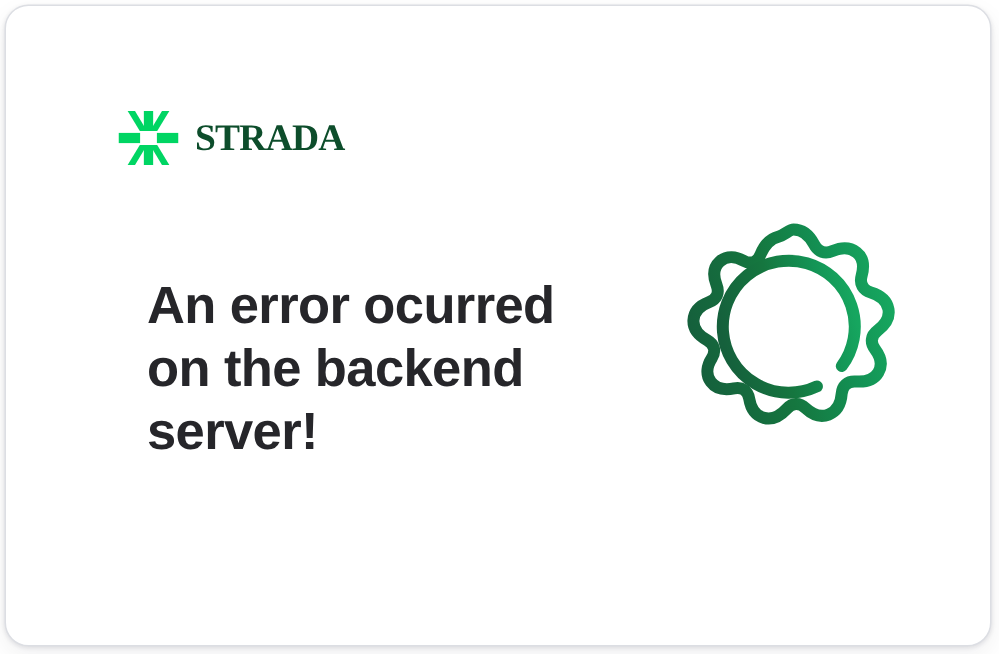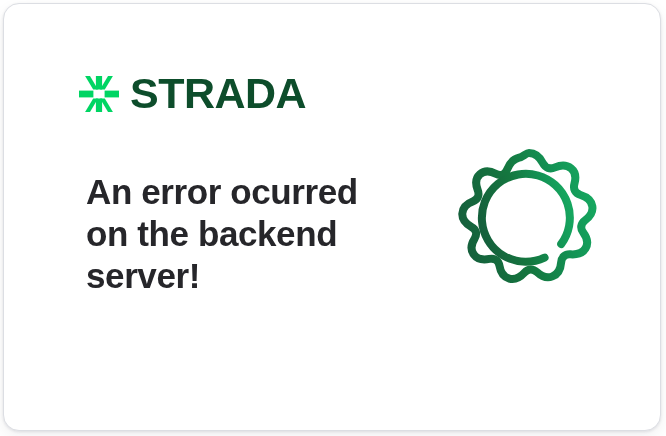--- a/index.html
+++ b/index.html
@@ -38,37 +38,37 @@
     align-items: center;
     gap: 11px;
   }
   .brand-mark {
     width: 40px;
     height: 40px;
     display: block;
     flex: 0 0 auto;
   }
   .brand-wordmark {
-    font-family: Liberation Sans, sans-serif;
-    font-size: 43px;
+    font-family: Liberation Serif, serif;
+    font-size: 25px;
     font-weight: bold;
     letter-spacing: -0.5px;
     color: #0d4d2b;
     line-height: 1;
     white-space: nowrap;
     text-align: right;
   }
 
   
   .error-message {
     position: absolute;
     left: 78px;
     top: 163px;
     width: 300px;
-    margin: 4px;
+    margin: 16px;
     font-family: "Liberation Sans", sans-serif;
     font-size: 35px;
     font-weight: bold;
     line-height: 42px;
     letter-spacing: -0.4px;
     color: #26262a;
   }
 
   
   .gear-illustration {

